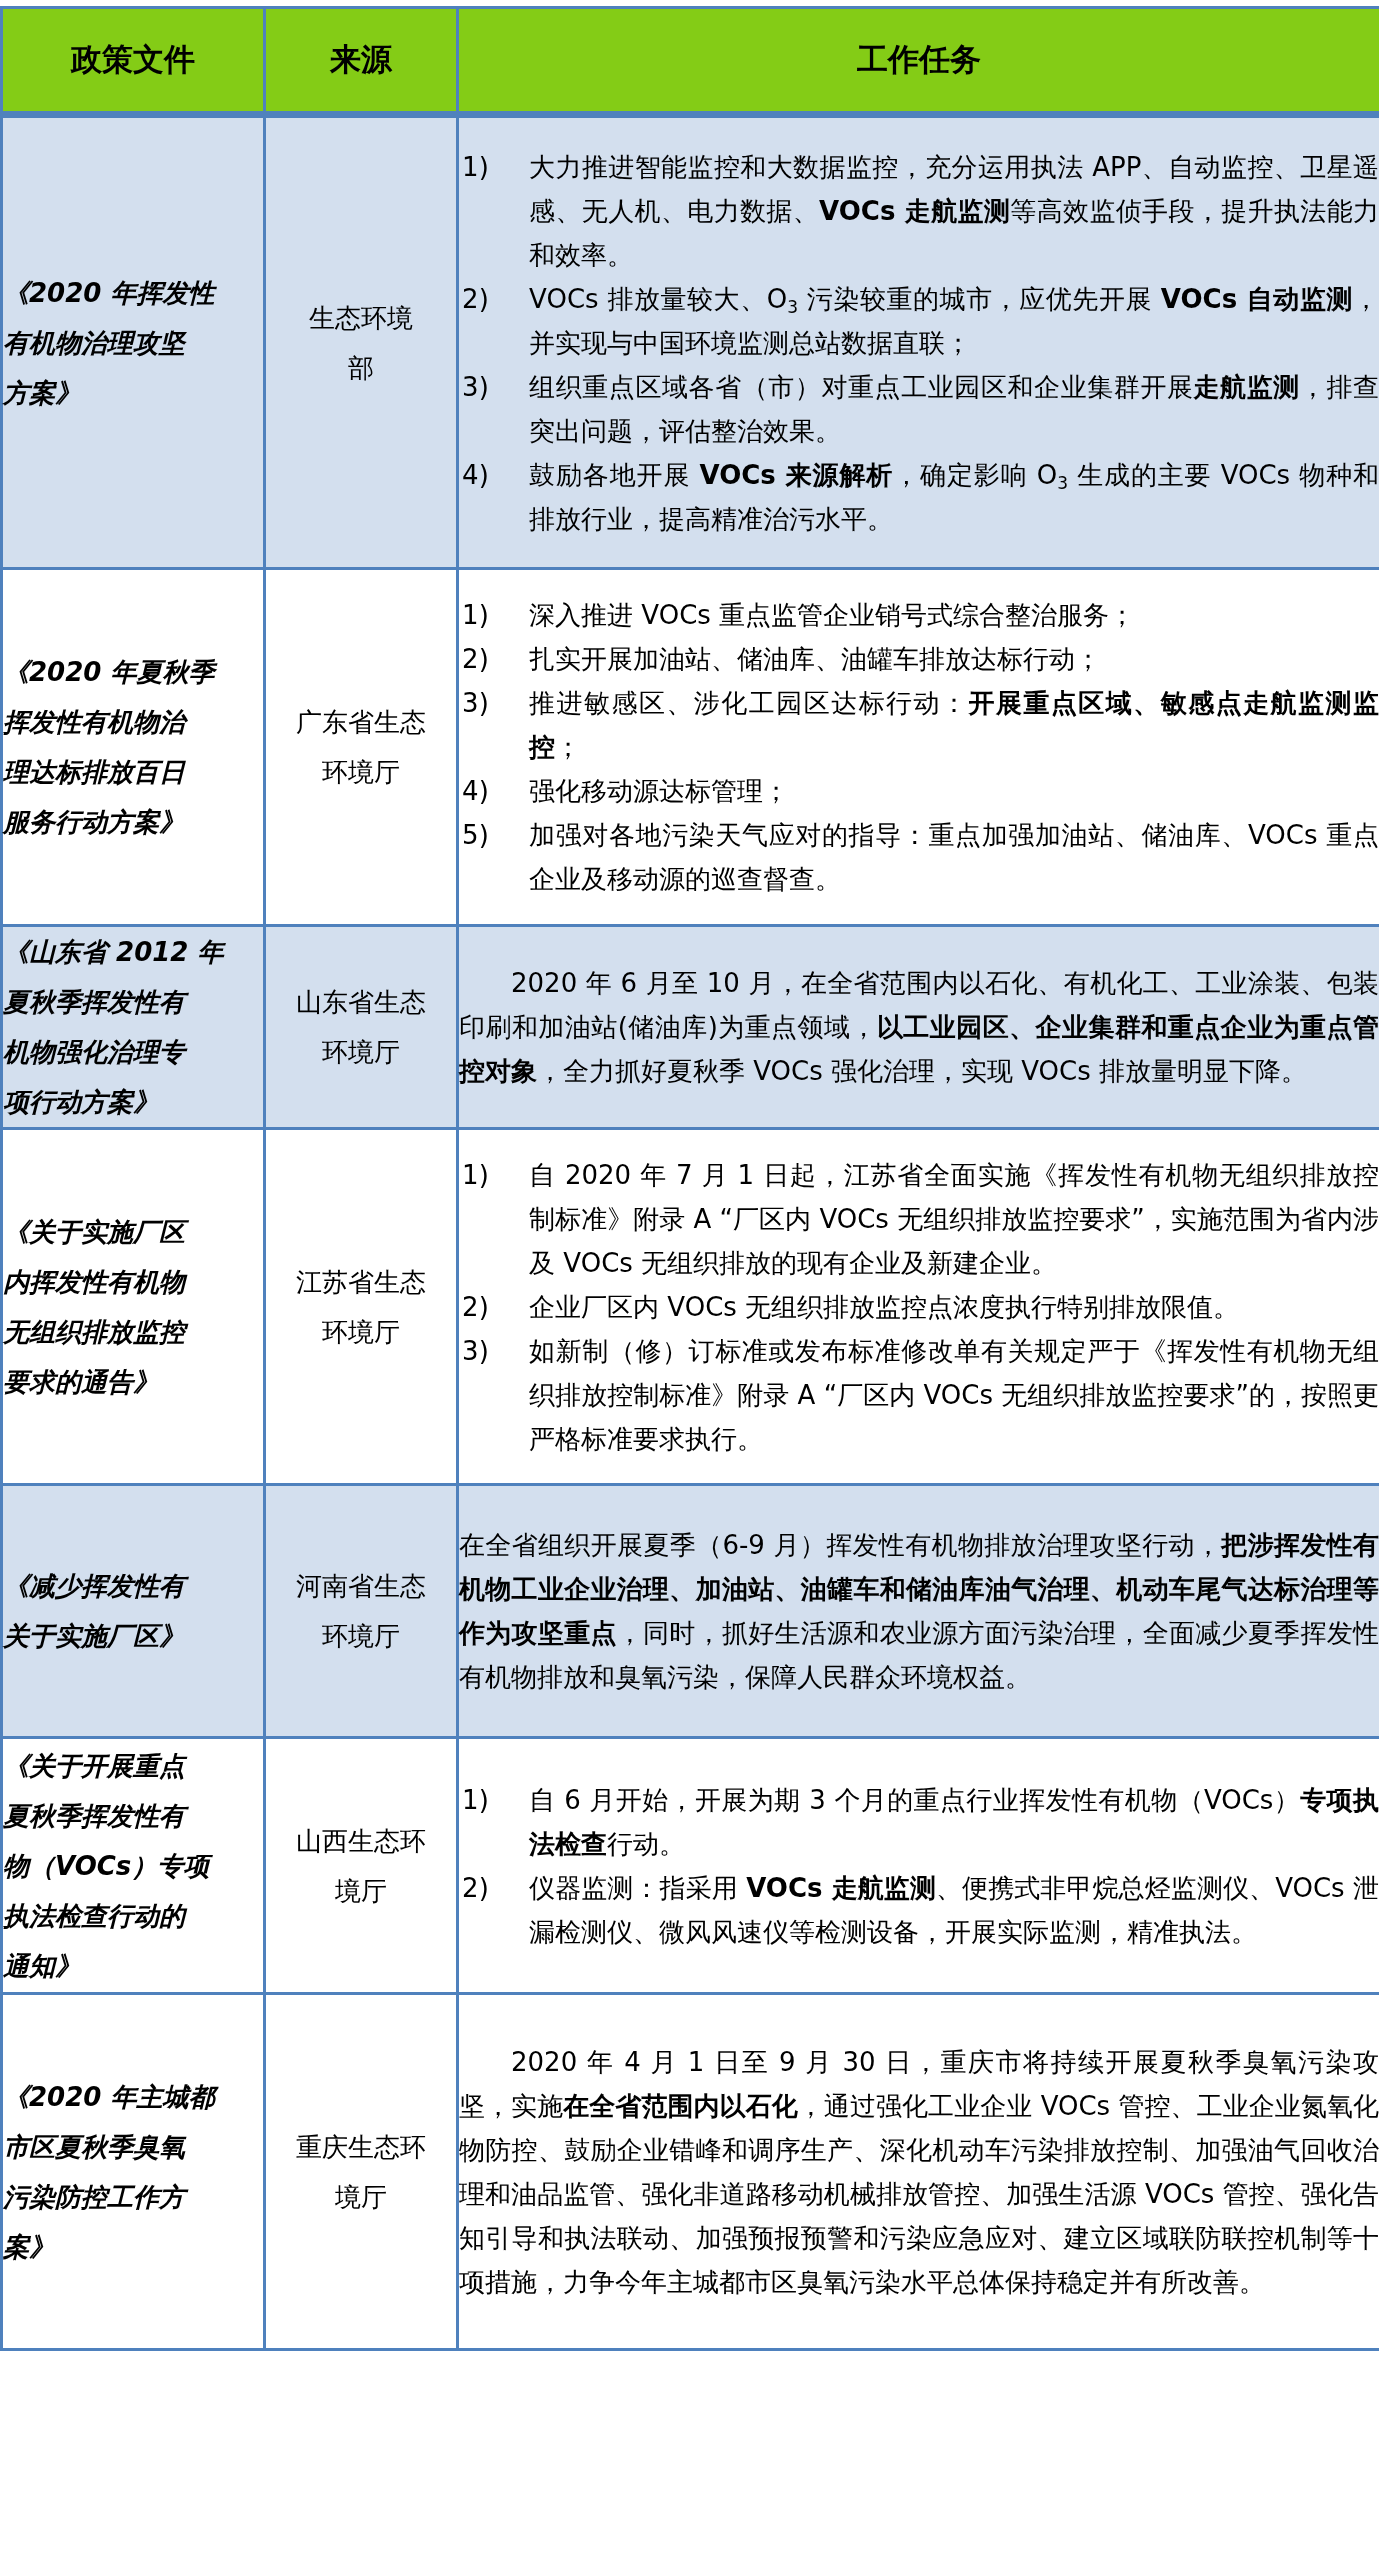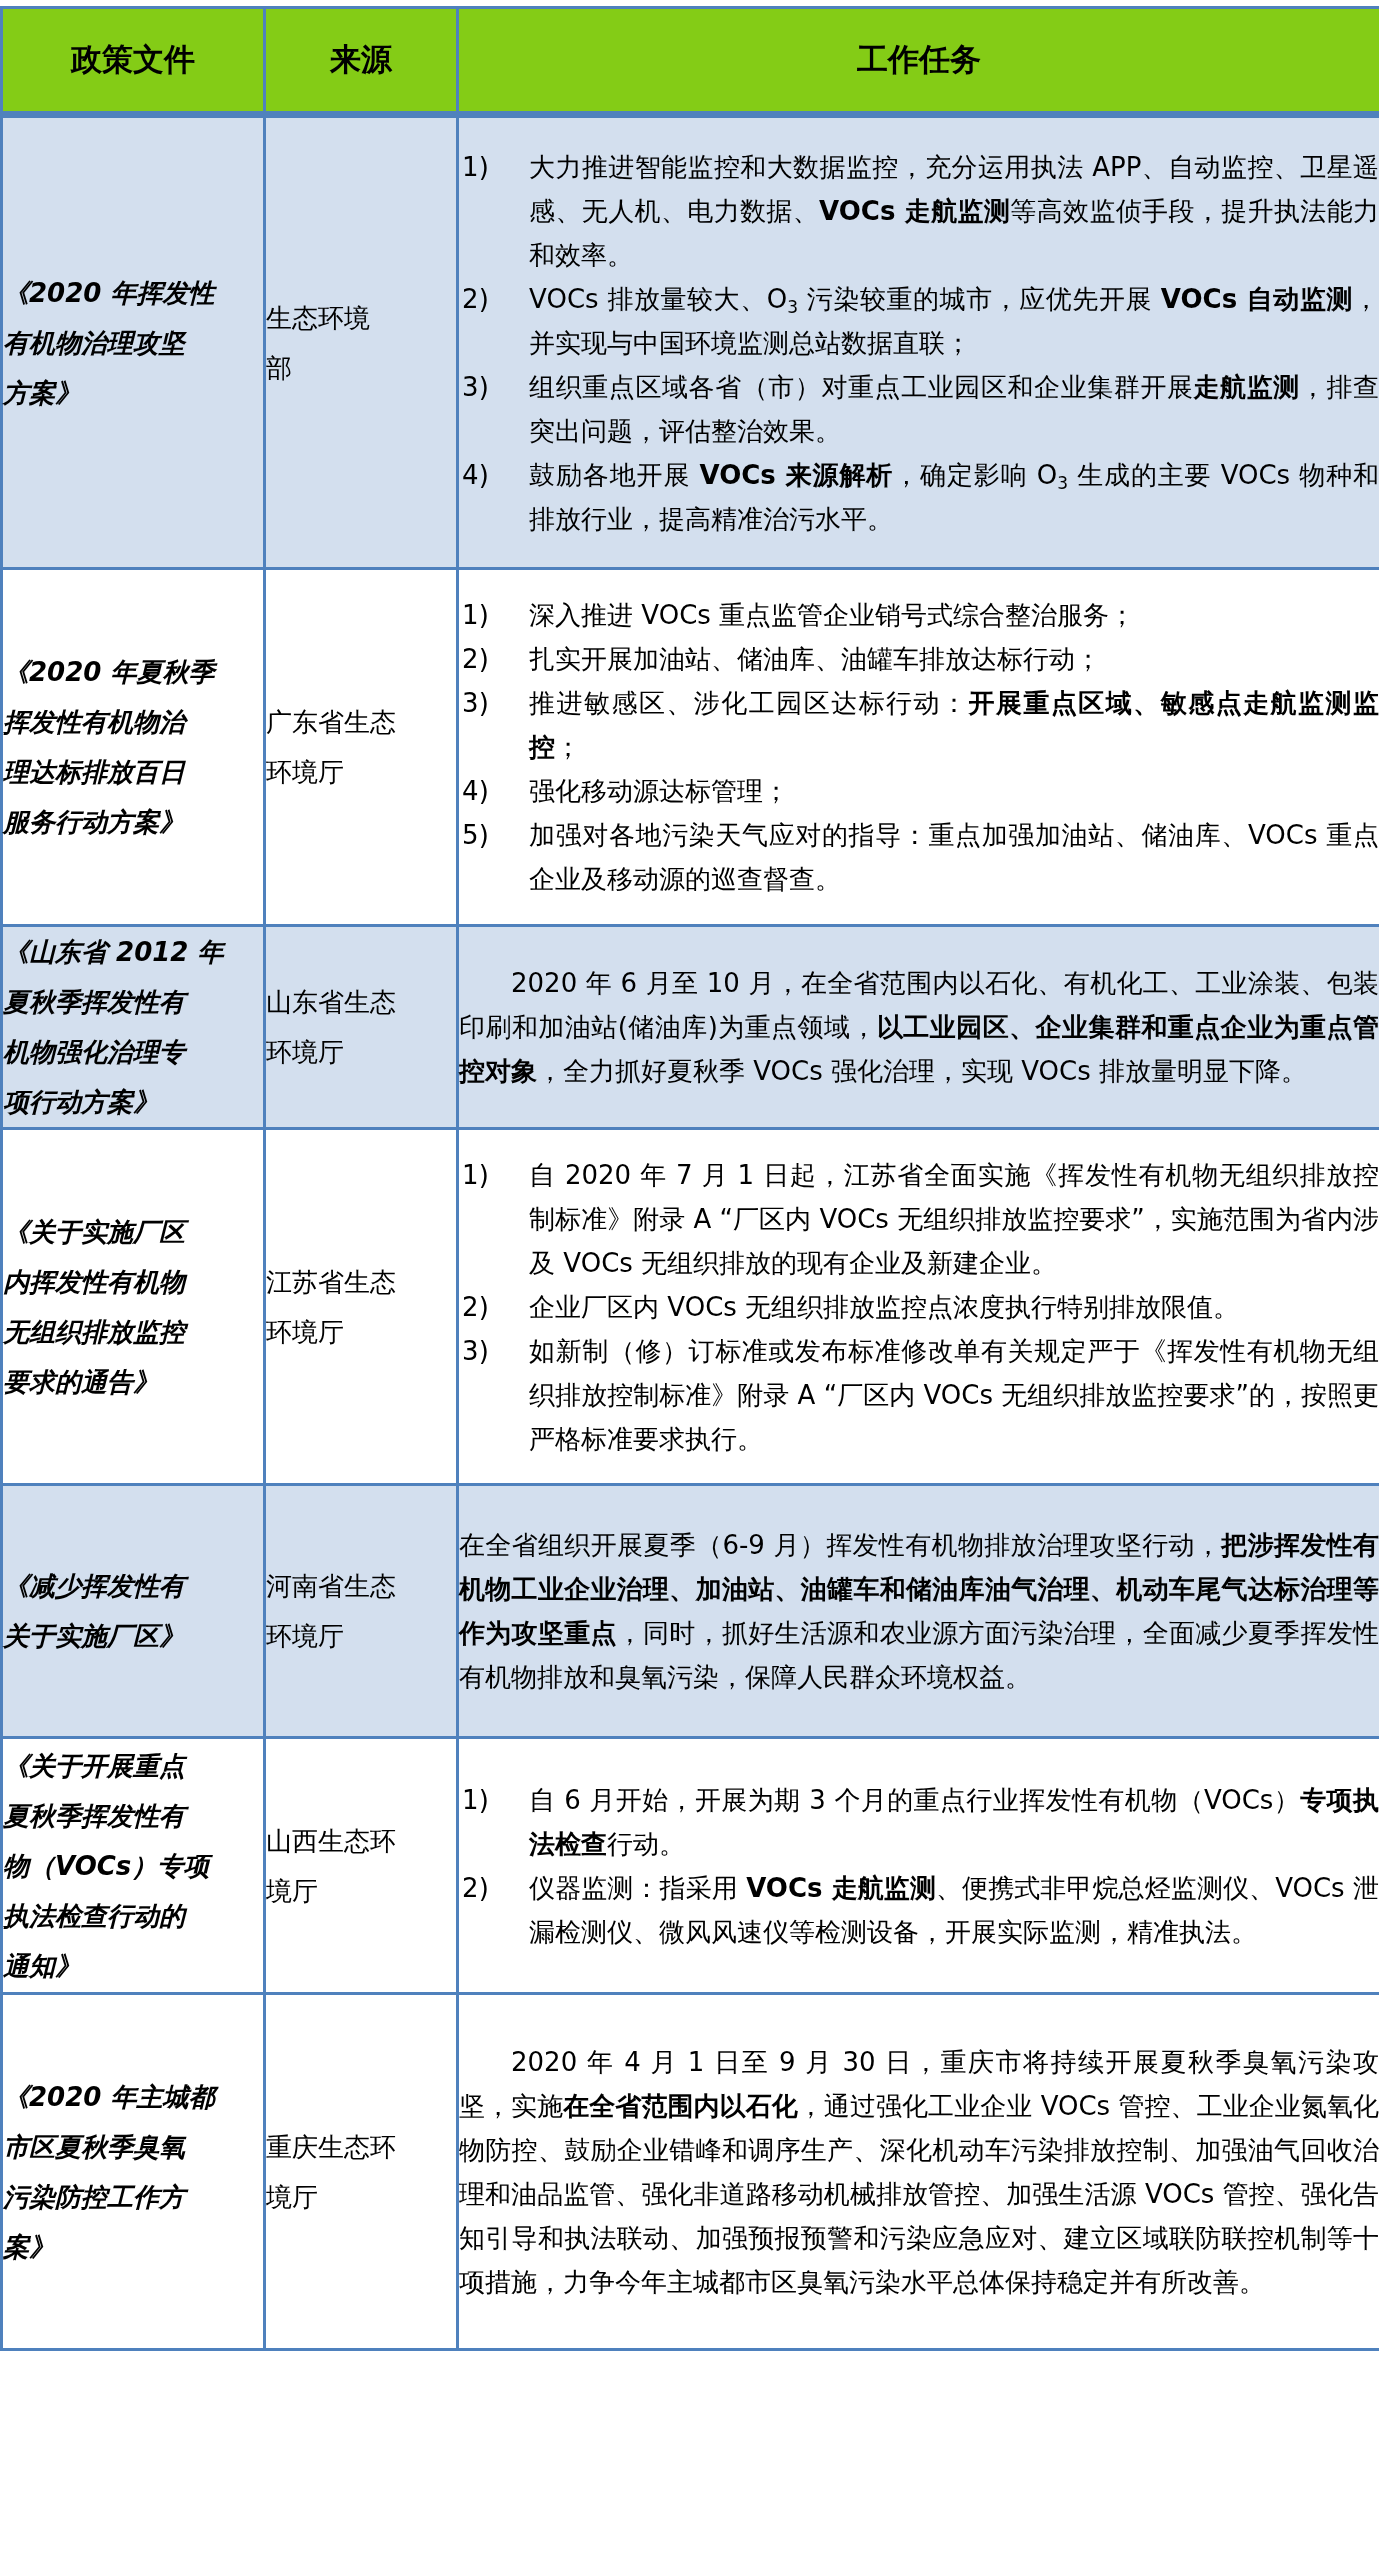--- a/index.html
+++ b/index.html
@@ -20,21 +20,21 @@
     text-align: center; border-bottom: 7px solid #4f81bd;
   }
   tr.shade td { background: #d3dfee; }
   tr.plain td { background: #ffffff; }
   td.doc {
     font-weight: bold; font-size: 26px; line-height: 50px; text-align: left;
     padding: 0 11px;
     font-style: italic;
   }
   td.src {
-    font-size: 26px; line-height: 50px; text-align: left; padding: 0 17px;
+    font-size: 26px; line-height: 50px; text-align: center; padding: 0 17px;
   }
   td.task { font-size: 26px; line-height: 44px; padding: 6.2px 15.5px 7.7px 15.5px; }
   .item { display: flex; }
   .item .num { width: 67px; flex: 0 0 67px; padding-left: 3.1px; }
   .item .txt { flex: 1; text-align: justify; }
   .para { text-indent: 2em; text-align: justify; }
   .para.noindent { text-indent: 0; }
   b { font-weight: bold; }
   sub { font-size: 17px; vertical-align: -4.6px; line-height: 0; }
 </style>

